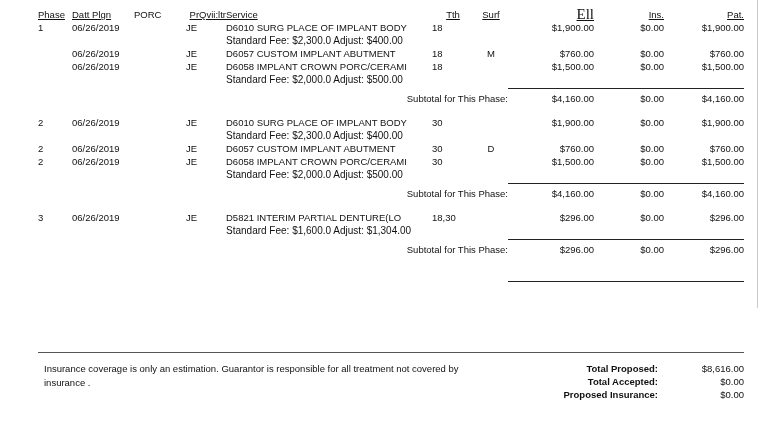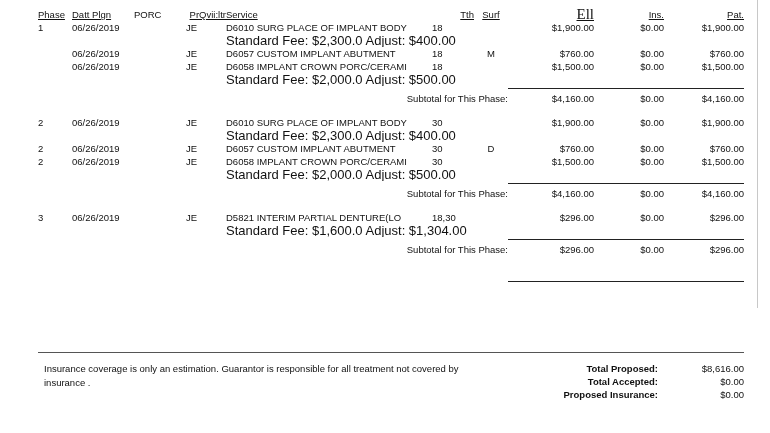--- a/index.html
+++ b/index.html
@@ -57,35 +57,35 @@
   thead th {
     font-size: 9.5px;
     text-decoration: underline;
     padding-bottom: 2px;
   }
   .c-phase  { width: 34px; text-align: left; }
   .c-date   { width: 62px; text-align: left; }
   .c-prov   { width: 52px; text-align: left; }
   .c-prov2  { width: 40px; text-align: right; }
   .c-serv   { width: 206px; text-align: left; }
-  .c-tth    { width: 42px; text-align: right; }
+  .c-tth    { width: 42px; text-align: center; }
   .c-surf   { width: 34px; text-align: center; }
   .c-fee    { width: 86px; text-align: right; }
   .c-ins    { width: 70px; text-align: right; }
   .c-pat    { width: 80px; text-align: right; }
 
   thead .c-fee, thead .c-ins, thead .c-pat { text-align: right; }
 
   .hdr-fee { font-family: "Liberation Serif", serif; font-size: 15px; }
 
   tr.spacer td { height: 11px; line-height: 11px; }
 
   td.note {
     padding-left: 8px;
-    font-size: 13px;
+    font-size: 10px;
   }
   .subtotal-label {
     text-align: right;
     font-weight: bold;
     padding-right: 10px;
   }
   .rule-row td {
     height: 1px;
     padding: 0;
   }

